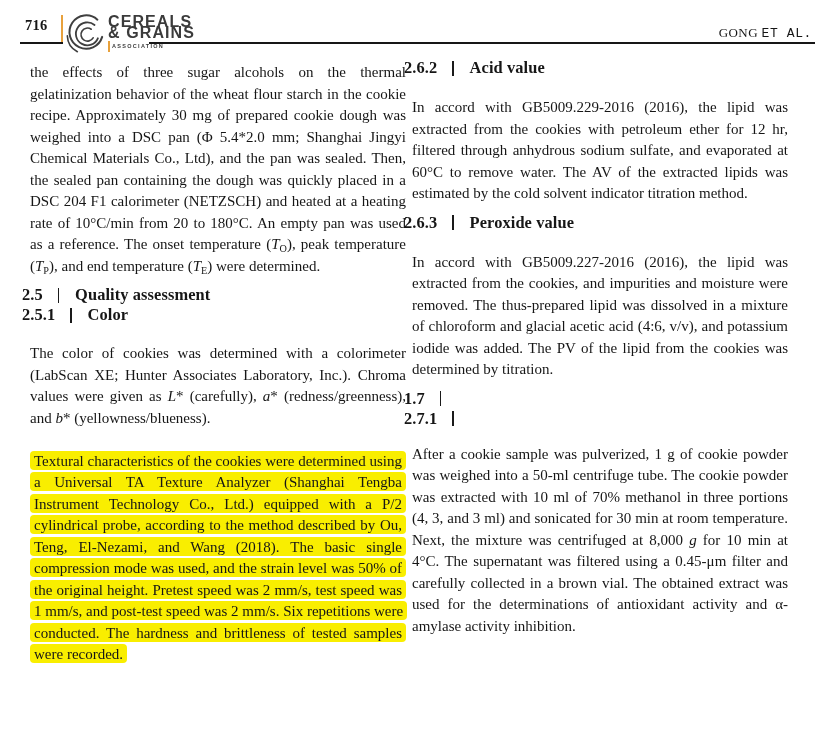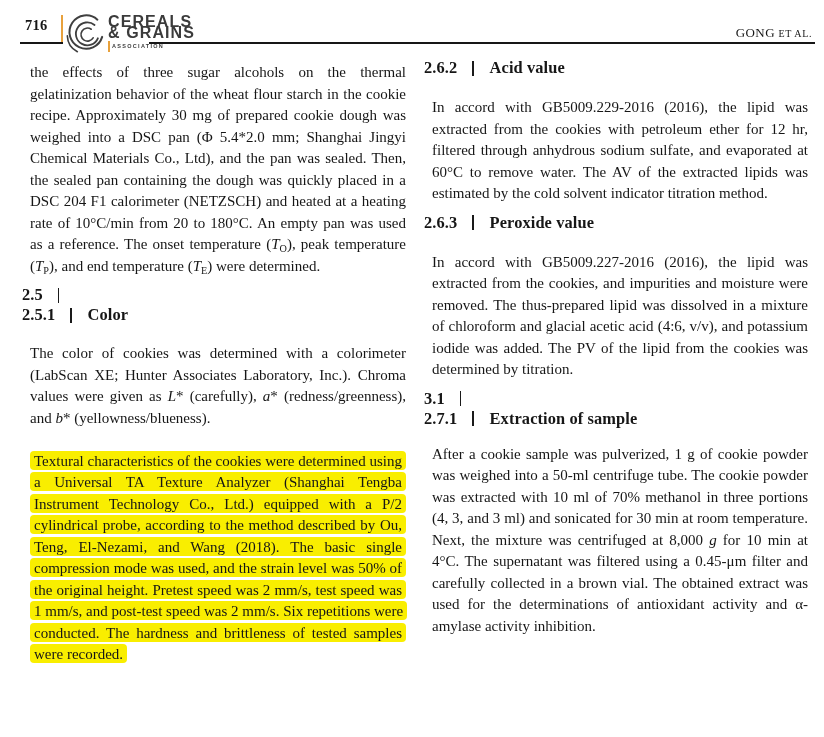--- a/index.html
+++ b/index.html
@@ -34,26 +34,26 @@
   }
   .logo-line { font-size: 16px; font-weight: bold; letter-spacing: 1.1px; }
   .logo-assoc {
     font-size: 5.5px; letter-spacing: 1.3px; font-weight: bold;
     margin-top: 3px; border-left: 2px solid #e8a13c; padding-left: 2px;
   }
   .authors {
     position: absolute; right: 12px; top: 25px;
     font-size: 13px; letter-spacing: 0.4px; white-space: nowrap;
   }
-  .authors .etal { font-size: 10px; letter-spacing: 0.6px; }
+  .authors .etal { font-size: 13px; letter-spacing: 0.6px; font-family: Liberation Mono, monospace; }
 
   
   .col { position: absolute; top: 58px; width: 392px; }
   .col-left  { left: 22px; }
-  .col-right { left: 424px; }
+  .col-right { left: 404px; }
 
   .para {
     font-size: 15px; line-height: 21.5px;
     text-align: justify; margin: 8px;
   }
   .it { font-style: italic; }
   sub { font-size: 68%; line-height: 0; vertical-align: -0.25em; }
 
   h3.sec {
     display: flex; align-items: center;
@@ -115,20 +115,21 @@
   <span class="etal">ET AL.</span>
 </div>
 
 <div class="col col-left">
 
   <p class="para mt-p1"><span>the effects of three sugar alcohols on the thermal gelatinization behavior of the wheat flour starch in the cookie recipe. Approximately 30 mg of prepared cookie dough was weighed into a DSC pan (Φ 5.4*2.0 mm; Shanghai Jingyi Chemical Materials Co., Ltd), and the pan was sealed. Then, the sealed pan containing the dough was quickly placed in a DSC 204 F1 calorimeter (NETZSCH) and heated at a heating rate of 10°C/min from 20 to 180°C. An empty pan was used as a reference. The onset temperature (</span><span class="it">T</span><sub>O</sub><span>), peak temperature (</span><span class="it">T</span><sub>P</sub><span>), and end temperature (</span><span class="it">T</span><sub>E</sub><span>) were determined.</span></p>
 
   <h3 class="sec mt-h25">
     <span>2.5</span>
     <span class="sec-divider"></span>
+    <span>Quality assessment</span>
   </h3>
 
   <h3 class="sec mt-h251">
     <span>2.5.1</span>
     <span class="sec-divider"></span>
     <span>Color</span>
   </h3>
 
   <p class="para mt-pcol"><span>The color of cookies was determined with a colorimeter (LabScan XE; Hunter Associates Laboratory, Inc.). Chroma values were given as </span><span class="it">L</span><span>* (carefully), </span><span class="it">a</span><span>* (redness/greenness), and </span><span class="it">b</span><span>* (yellowness/blueness).</span></p>
 
@@ -150,24 +151,23 @@
 
   <h3 class="sec mt-h263">
     <span>2.6.3</span>
     <span class="sec-divider"></span>
     <span>Peroxide value</span>
   </h3>
 
   <p class="para mt-ppv"><span>In accord with GB5009.227-2016 (2016), the lipid was extracted from the cookies, and impurities and moisture were removed. The thus-prepared lipid was dissolved in a mixture of chloroform and glacial acetic acid (4:6, v/v), and potassium iodide was added. The PV of the lipid from the cookies was determined by titration.</span></p>
 
   <h3 class="sec mt-h27">
-    <span>3.1</span>
+    <span>1.7</span>
     <span class="sec-divider"></span>
   </h3>
 
   <h3 class="sec mt-h271">
     <span>2.7.1</span>
     <span class="sec-divider"></span>
-    <span>Extraction of sample</span>
   </h3>
 
   <p class="para mt-pex"><span>After a cookie sample was pulverized, 1 g of cookie powder was weighed into a 50-ml centrifuge tube. The cookie powder was extracted with 10 ml of 70% methanol in three portions (4, 3, and 3 ml) and sonicated for 30 min at room temperature. Next, the mixture was centrifuged at 8,000 </span><span class="it">g</span><span> for 10 min at 4°C. The supernatant was filtered using a 0.45-μm filter and carefully collected in a brown vial. The obtained extract was used for the determinations of antioxidant activity and α-amylase activity inhibition.</span></p>
 </div>
 
 </body></html>

